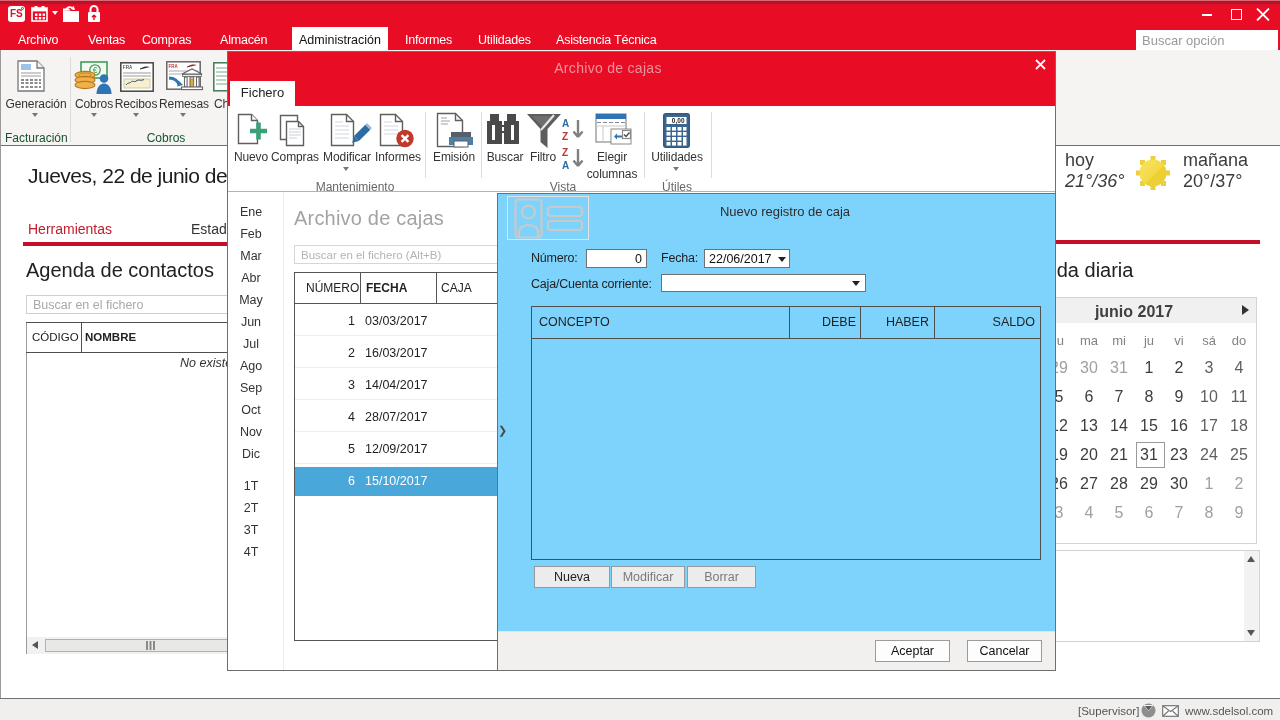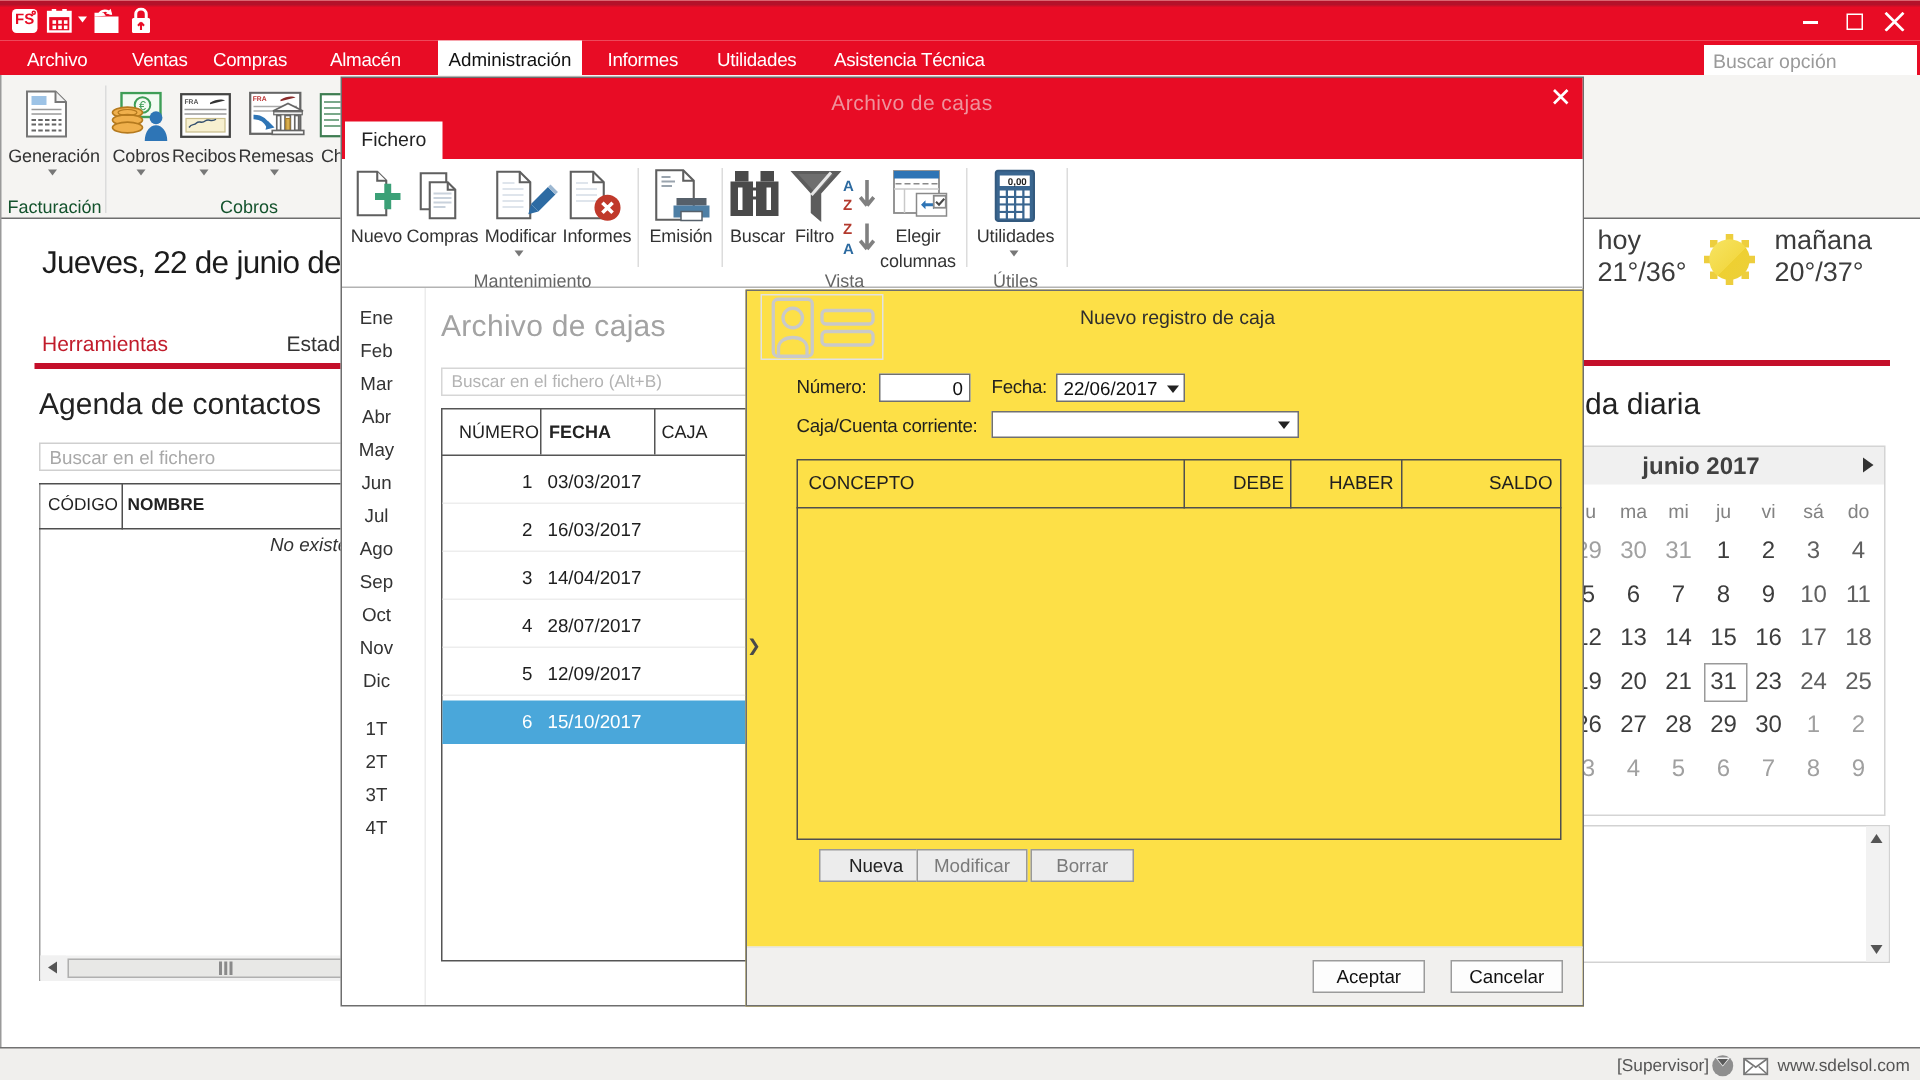--- a/index.html
+++ b/index.html
@@ -60,21 +60,21 @@
 
 .mon{width:40px;text-align:center;font-size:12.5px;color:#333;}
 #achead{left:66px;top:155px;font-size:20px;color:#a3a3a3;letter-spacing:0.2px;}
 #acsearch{left:66px;top:193px;width:204px;height:19px;border:1px solid #d6d6d6;font-size:11.5px;color:#b3b3b3;padding:3px 0 0 6px;}
 #actbl{left:66px;top:220px;width:204px;height:369px;border:1px solid #555;}
 .acrow{left:67px;width:202px;height:32px;border-bottom:1px solid #ededed;font-size:12.5px;color:#1f1f1f;}
 .acrow i{position:absolute;font-style:normal;left:0;top:10px;width:60px;text-align:right;}
 .acrow b{position:absolute;font-weight:normal;left:70px;top:10px;}
 .sel{background:#4aa7da;color:#fff;border-bottom:1px solid #4aa7da;}
 
-#win2{left:497px;top:193px;width:559px;height:478px;border:1px solid #6f6f6f;background:#fde047;z-index:20;}
+#win2{left:497px;top:193px;width:559px;height:478px;border:1px solid #6f6f6f;background:#7dd3fc;z-index:20;}
 .lbl{font-size:12.5px;color:#1f1f1f;letter-spacing:-0.2px;}
 .field{border:1px solid #707070;background:#fff;font-size:12.5px;color:#111;}
 .btn{background:#ececec;border:1px solid #999;font-size:12.5px;color:#222;text-align:center;}
 .btn2{background:#fdfdfd;border:1px solid #9b9b9b;font-size:12.5px;color:#111;text-align:center;}
 .dis{color:#7a7a7a;}
 #w2tbl{left:33px;top:112px;width:510px;height:254px;border:1px solid #4f4f4f;}
 #w2foot{left:0;top:437px;width:557px;height:39px;background:#f1f0ee;border-top:1px solid #e5e5e5;}
 </style></head>
 <body>
 <div id="app">
@@ -218,21 +218,21 @@
   <div class="abs" style="left:81px;top:322px;width:1px;height:31px;background:#4f4f4f;"></div>
   <div class="abs" style="left:85px;top:331px;font-size:11.5px;color:#222;font-weight:bold;">NOMBRE</div>
   <div class="abs" style="left:180px;top:356px;font-size:12.5px;color:#333;font-style:italic;">No existe ningún registro</div>
   <div class="abs" id="hsb"></div>
   <div class="abs" style="left:27px;top:637px;width:17px;height:17px;background:#f1f1f1;"></div>
   <div class="abs" style="left:32px;top:641px;width:0;height:0;border-top:4.5px solid transparent;border-bottom:4.5px solid transparent;border-right:6px solid #555;"></div>
   <div class="abs" style="left:45px;top:639px;width:411px;height:13px;background:#e8e8e6;border:1px solid #b0b0b0;"></div>
   <div class="abs" style="left:146px;top:641px;width:1.5px;height:9px;background:#8a8a8a;box-shadow:3.5px 0 #8a8a8a,7px 0 #8a8a8a;"></div>
 
   <div class="abs wtxt" style="left:1065px;top:150px;">hoy</div>
-  <div class="abs wtxt" style="left:1065px;top:171px;">21°/36°</div>
+  <div class="abs wtxt" style="left:1065px;top:171px;font-style:italic;">21°/36°</div>
   <svg class="abs" style="left:1136px;top:156px;" width="34" height="34" viewBox="0 0 34 34">
     <g fill="#edce3e">
       <rect x="14.5" y="0" width="5" height="5"></rect>
         <rect x="14.5" y="29" width="5" height="5"></rect>
       <rect x="0" y="14.5" width="5" height="5"></rect>
         <rect x="29" y="14.5" width="5" height="5"></rect>
       <rect x="4" y="4" width="5" height="5"></rect>
         <rect x="25" y="4" width="5" height="5"></rect>
       <rect x="4" y="25" width="5" height="5"></rect>
         <rect x="25" y="25" width="5" height="5"></rect>
@@ -499,21 +499,21 @@
     <div class="abs" style="left:354px;top:87px;width:0;height:0;border-left:4px solid transparent;border-right:4px solid transparent;border-top:5px solid #222;"></div>
     <div class="abs" id="w2tbl"></div>
     <div class="abs" style="left:33px;top:112px;width:510px;height:33px;border-bottom:1px solid #4f4f4f;"></div>
     <div class="abs" style="left:41px;top:121px;font-size:12.5px;color:#1f1f1f;">CONCEPTO</div>
     <div class="abs" style="left:291px;top:112px;width:1px;height:33px;background:#4f4f4f;"></div>
     <div class="abs" style="left:292px;top:121px;width:66px;text-align:right;font-size:12.5px;color:#1f1f1f;">DEBE</div>
     <div class="abs" style="left:362px;top:112px;width:1px;height:33px;background:#4f4f4f;"></div>
     <div class="abs" style="left:363px;top:121px;width:68px;text-align:right;font-size:12.5px;color:#1f1f1f;">HABER</div>
     <div class="abs" style="left:436px;top:112px;width:1px;height:33px;background:#4f4f4f;"></div>
     <div class="abs" style="left:437px;top:121px;width:100px;text-align:right;font-size:12.5px;color:#1f1f1f;">SALDO</div>
-    <div class="abs btn" style="left:48px;top:372px;width:76px;height:22px;padding-top:3px;">Nueva</div>
+    <div class="abs btn" style="left:36px;top:372px;width:76px;height:22px;padding-top:3px;">Nueva</div>
     <div class="abs btn dis" style="left:113px;top:372px;width:74px;height:22px;padding-top:3px;">Modificar</div>
     <div class="abs btn dis" style="left:189px;top:372px;width:69px;height:22px;padding-top:3px;">Borrar</div>
     <div class="abs" id="w2foot"></div>
     <div class="abs btn2" style="left:377px;top:446px;width:75px;height:22px;padding-top:3px;">Aceptar</div>
     <div class="abs btn2" style="left:469px;top:446px;width:75px;height:22px;padding-top:3px;">Cancelar</div>
   </div>
   <div class="abs" style="left:498px;top:424px;font-size:11px;color:#4a4a4a;z-index:30;">❯</div>
 </div>
 
 </body></html>

